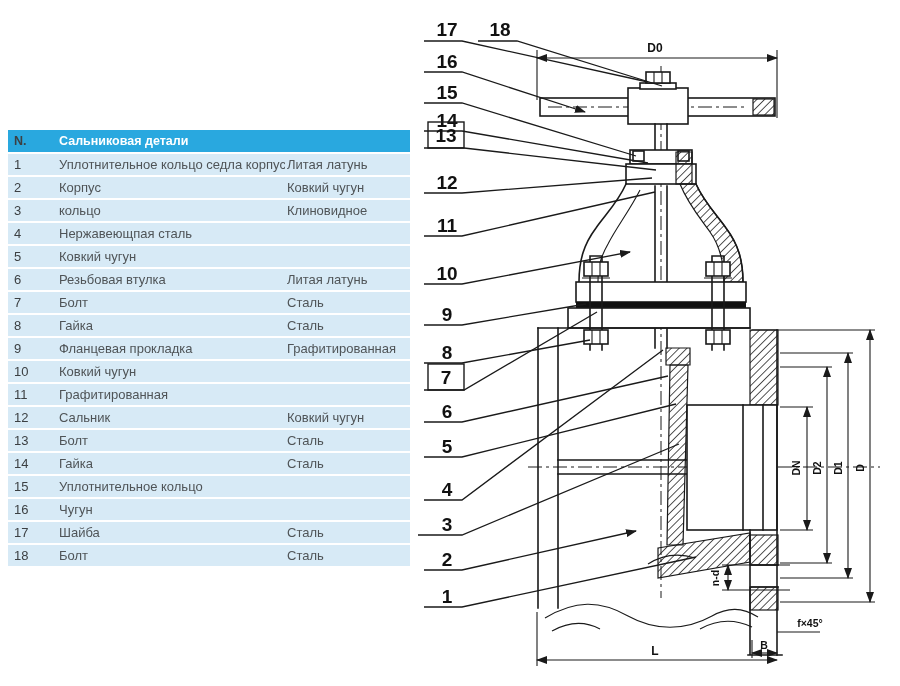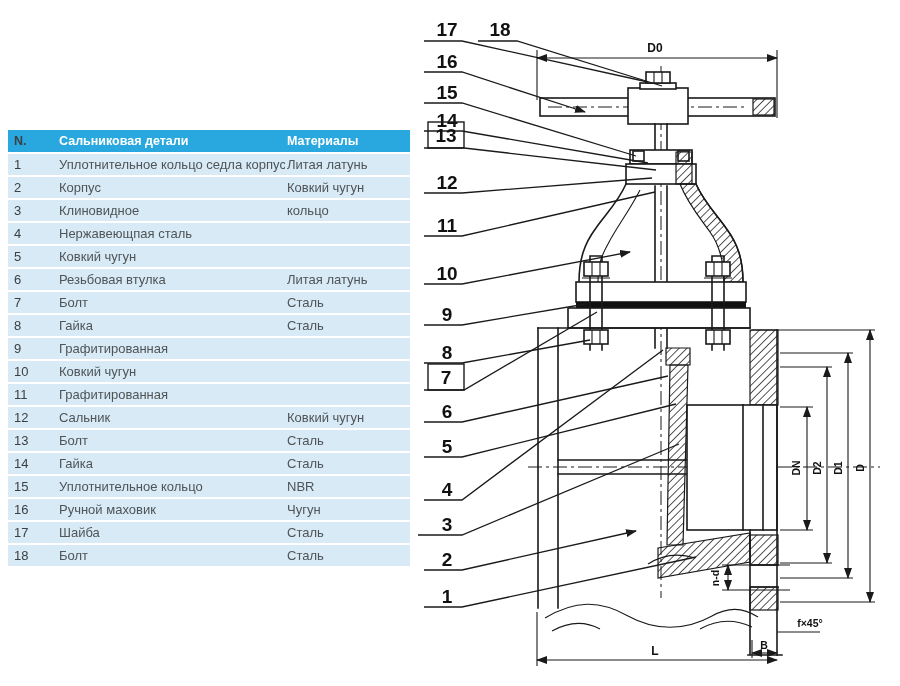--- a/index.html
+++ b/index.html
@@ -37,37 +37,36 @@
   .dims{font-family:"Liberation Sans",sans-serif;font-size:10.5px;font-weight:bold;fill:#111;text-anchor:middle;}
   .cobox{fill:none;stroke:#1a1a1a;stroke-width:1.4;}
 </style>
 </head>
 <body>
 
 <div class="parts-table">
   <div class="thead">
     <div class="cell c-num">N.</div>
     <div class="cell c-name">Сальниковая детали</div>
-    <div class="cell c-mat">Материалы</div>
   </div>
   <div>
       <div class="trow">
         <div class="cell c-num">1</div>
         <div class="cell c-name">Уплотнительное кольцо седла корпуса</div>
         <div class="cell c-mat">Литая латунь</div>
       </div>
       <div class="trow">
         <div class="cell c-num">2</div>
         <div class="cell c-name">Корпус</div>
         <div class="cell c-mat">Ковкий чугун</div>
       </div>
       <div class="trow">
         <div class="cell c-num">3</div>
+        <div class="cell c-mat">кольцо</div>
         <div class="cell c-name">Клиновидное</div>
-        <div class="cell c-mat">кольцо</div>
       </div>
       <div class="trow">
         <div class="cell c-num">4</div>
         <div class="cell c-mat">Нержавеющпая сталь</div>
       </div>
       <div class="trow">
         <div class="cell c-num">5</div>
         <div class="cell c-mat">Ковкий чугун</div>
       </div>
       <div class="trow">
@@ -80,20 +79,21 @@
         <div class="cell c-name">Болт</div>
         <div class="cell c-mat">Сталь</div>
       </div>
       <div class="trow">
         <div class="cell c-num">8</div>
         <div class="cell c-name">Гайка</div>
         <div class="cell c-mat">Сталь</div>
       </div>
       <div class="trow">
         <div class="cell c-num">9</div>
+        <div class="cell c-name">Фланцевая прокладка</div>
         <div class="cell c-mat">Графитированная</div>
       </div>
       <div class="trow">
         <div class="cell c-num">10</div>
         <div class="cell c-mat">Ковкий чугун</div>
       </div>
       <div class="trow">
         <div class="cell c-num">11</div>
         <div class="cell c-mat">Графитированная</div>
       </div>
@@ -108,25 +108,23 @@
         <div class="cell c-mat">Сталь</div>
       </div>
       <div class="trow">
         <div class="cell c-num">14</div>
         <div class="cell c-name">Гайка</div>
         <div class="cell c-mat">Сталь</div>
       </div>
       <div class="trow">
         <div class="cell c-num">15</div>
         <div class="cell c-name">Уплотнительное кольцо</div>
-        <div class="cell c-mat">NBR</div>
       </div>
       <div class="trow">
         <div class="cell c-num">16</div>
-        <div class="cell c-name">Ручной маховик</div>
         <div class="cell c-mat">Чугун</div>
       </div>
       <div class="trow">
         <div class="cell c-num">17</div>
         <div class="cell c-name">Шайба</div>
         <div class="cell c-mat">Сталь</div>
       </div>
       <div class="trow">
         <div class="cell c-num">18</div>
         <div class="cell c-name">Болт</div>

